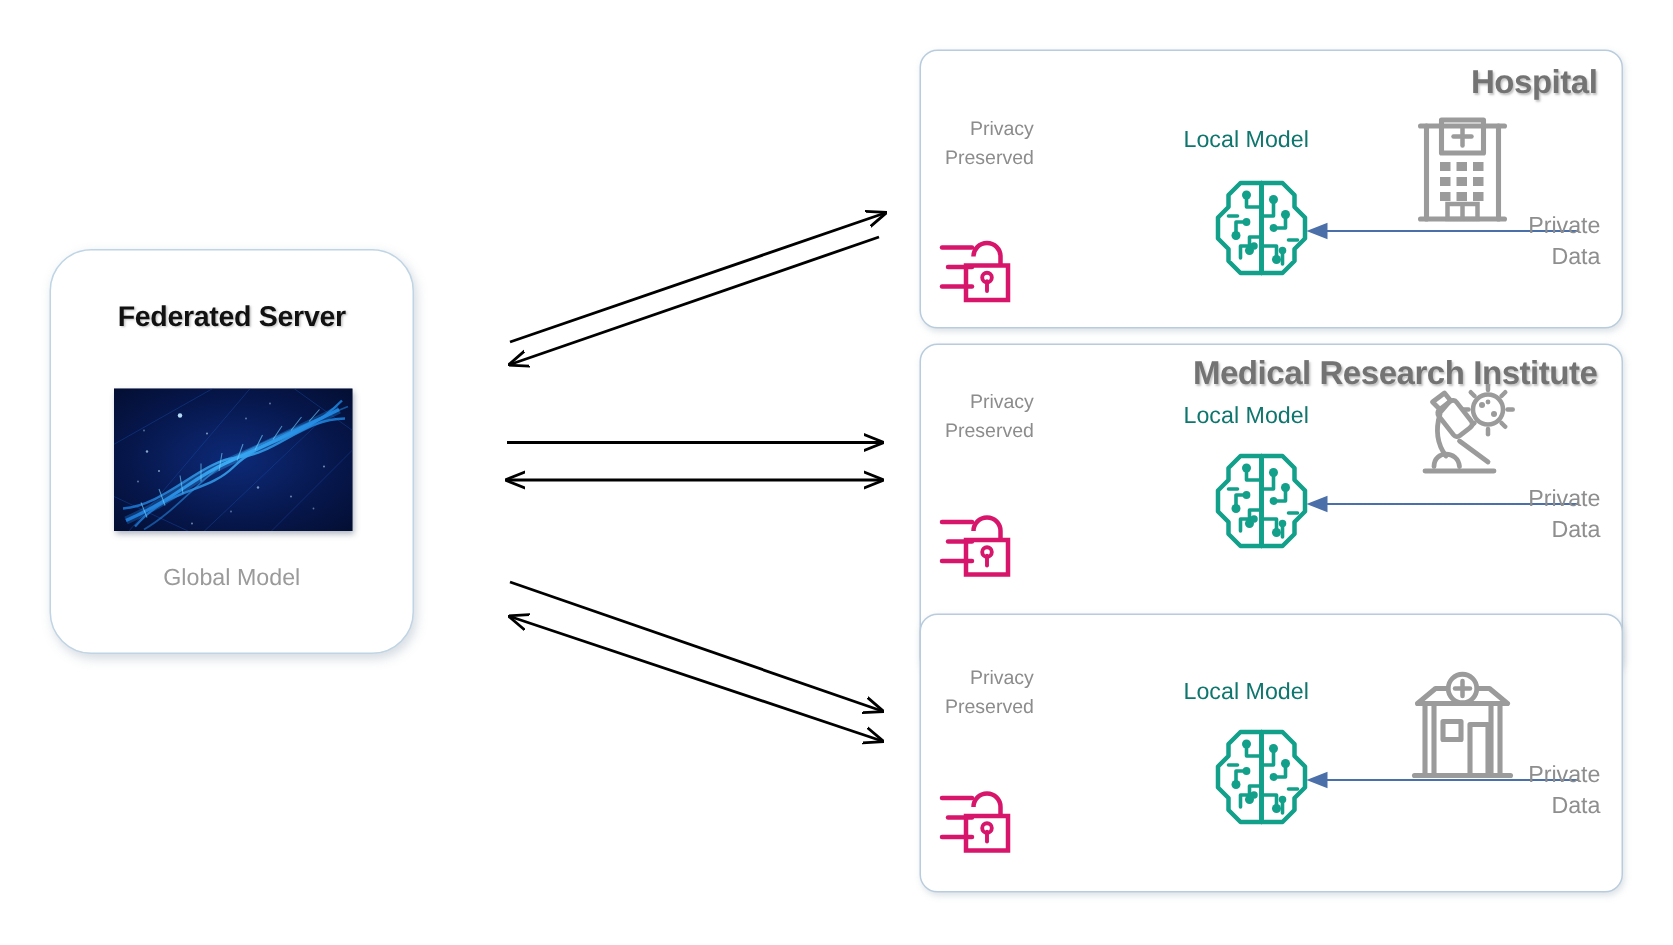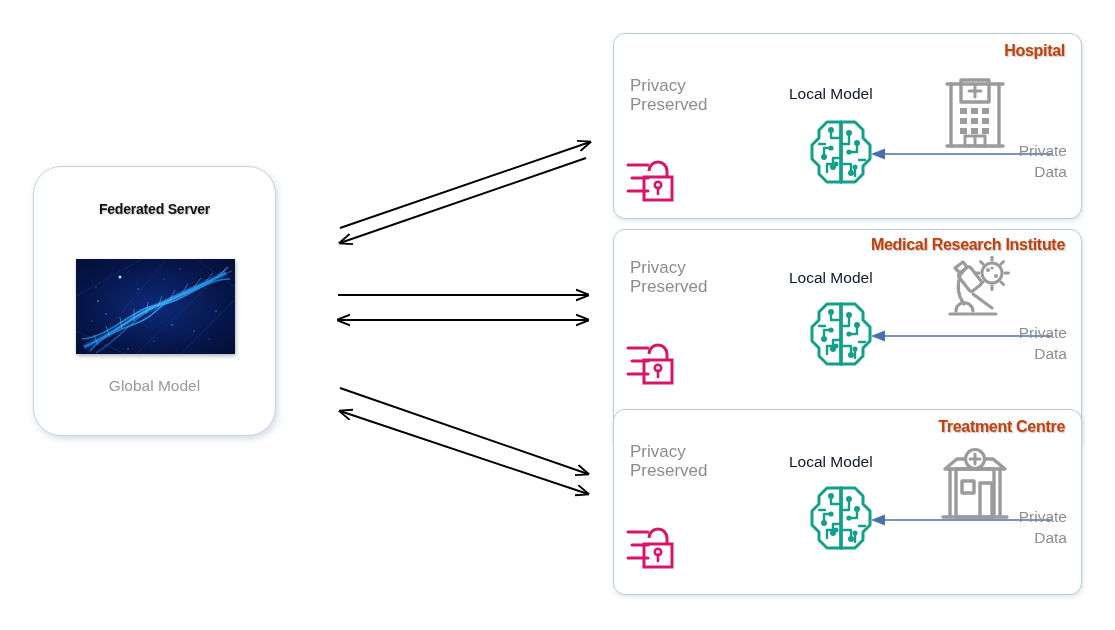--- a/index.html
+++ b/index.html
@@ -27,21 +27,21 @@
     border: 1.6px solid #bfd4e4;
     border-radius: 28px;
     box-shadow: 2px 3px 7px rgba(120,140,160,0.30);
     box-sizing: border-box;
   }
   #server-title {
     position: absolute;
     left: 0; right: 0;
     top: 34px;
     text-align: center;
-    font-size: 14px;
+    font-size: 19px;
     font-weight: bold;
     color: #111111;
     letter-spacing: -0.2px;
     text-shadow: 1px 1px 1.5px rgba(120,120,120,0.45);
   }
   #server-image {
     position: absolute;
     left: 42px;
     top: 92px;
     width: 159px;
@@ -80,54 +80,55 @@
     box-shadow: 1px 2px 4px rgba(150,165,180,0.30);
   }
   #panel-hospital   { top: 33px;  height: 186px; }
   #panel-institute  { top: 229px; height: 221px; }
   #panel-treatment  { top: 409px; height: 186px; }
 
   .panel-title {
     position: absolute;
     right: 16px;
     top: 8px;
-    font-size: 16px;
+    font-size: 22px;
     font-weight: bold;
-    color: #c2410c;
+    color: #737373;
     letter-spacing: -0.3px;
     white-space: nowrap;
     text-shadow: 1px 1px 1.5px rgba(130,130,130,0.5);
   }
   #panel-institute .panel-title { top: 6px; }
 
   .privacy-label {
     position: absolute;
     left: 16px;
     top: 42px;
-    font-size: 17px;
+    font-size: 13px;
     line-height: 19px;
     color: #8c8c8c;
+    text-align: right;
   }
   #panel-institute .privacy-label { top: 28px; }
   #panel-treatment .privacy-label { top: 32px; }
 
   .lock-icon {
     position: absolute;
     left: 12px;
     width: 56px;
     height: 50px;
   }
   #panel-hospital  .lock-icon { top: 122px; }
   #panel-institute .lock-icon { top: 109px; }
   #panel-treatment .lock-icon { top: 113px; }
 
   .local-model-label {
     position: absolute;
     font-size: 15.5px;
-    color: #0f172a;
+    color: #0f766e;
     white-space: nowrap;
   }
   #panel-hospital  .local-model-label { left: 175px; top: 51px; }
   #panel-institute .local-model-label { left: 175px; top: 39px; }
   #panel-treatment .local-model-label { left: 175px; top: 43px; }
 
   .brain-icon {
     position: absolute;
     width: 76px;
     height: 76px;
@@ -466,21 +467,20 @@
     </svg>
   </div>
 
   <div class="private-data-label">
     <div>Private</div>
     <div>Data</div>
   </div>
 </div>
 
 <div class="panel" id="panel-treatment">
-  <div class="panel-title">Treatment Centre</div>
 
   <div class="privacy-label">
     <div>Privacy</div>
     <div>Preserved</div>
   </div>
 
   <div class="lock-icon">
     <svg width="56" height="50" viewBox="0 0 56 50" xmlns="http://www.w3.org/2000/svg">
       <g stroke="#d6156b" stroke-width="3" fill="none" stroke-linecap="round">
         <line x1="2" y1="9" x2="22" y2="9"></line>

